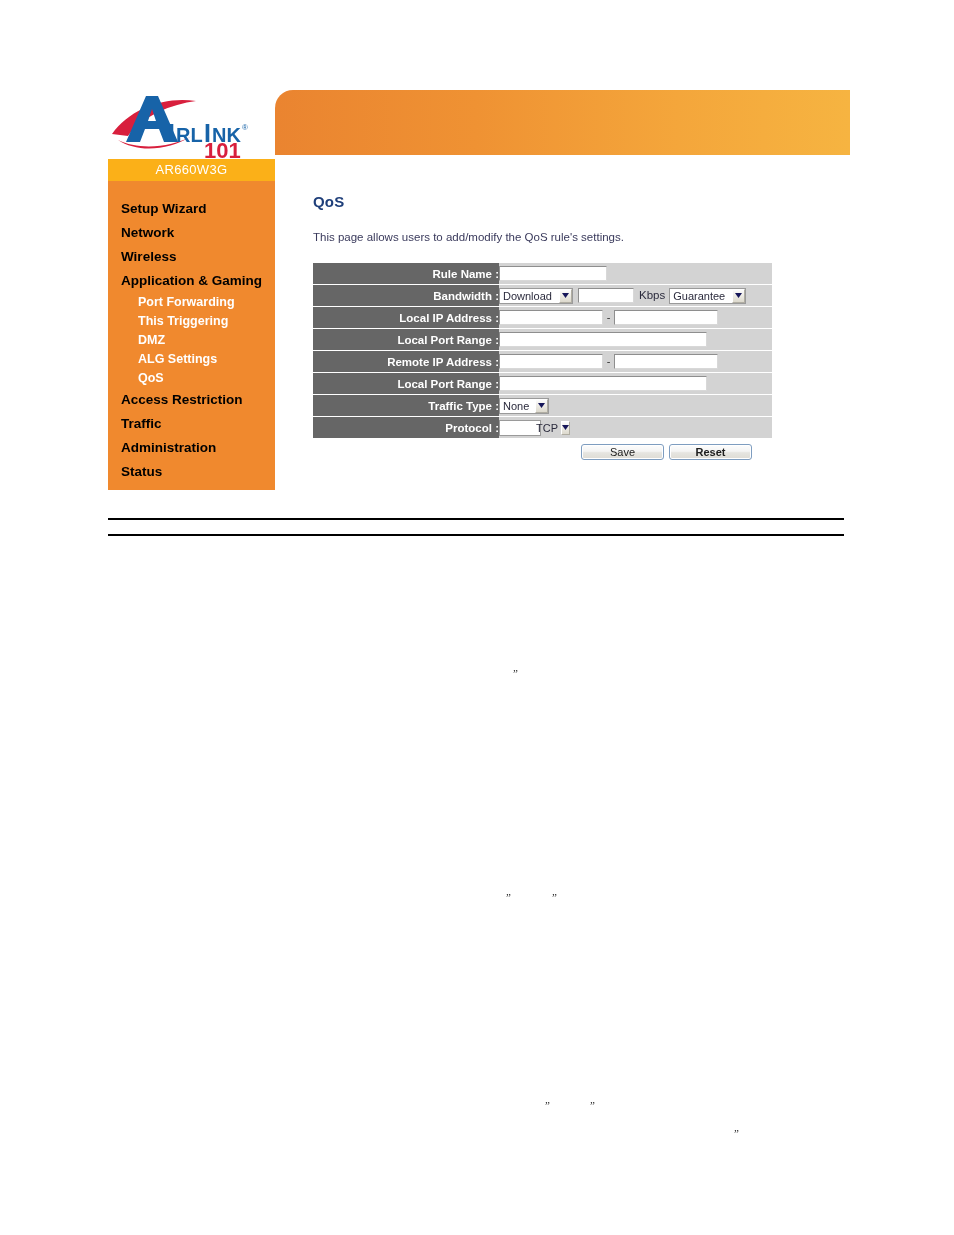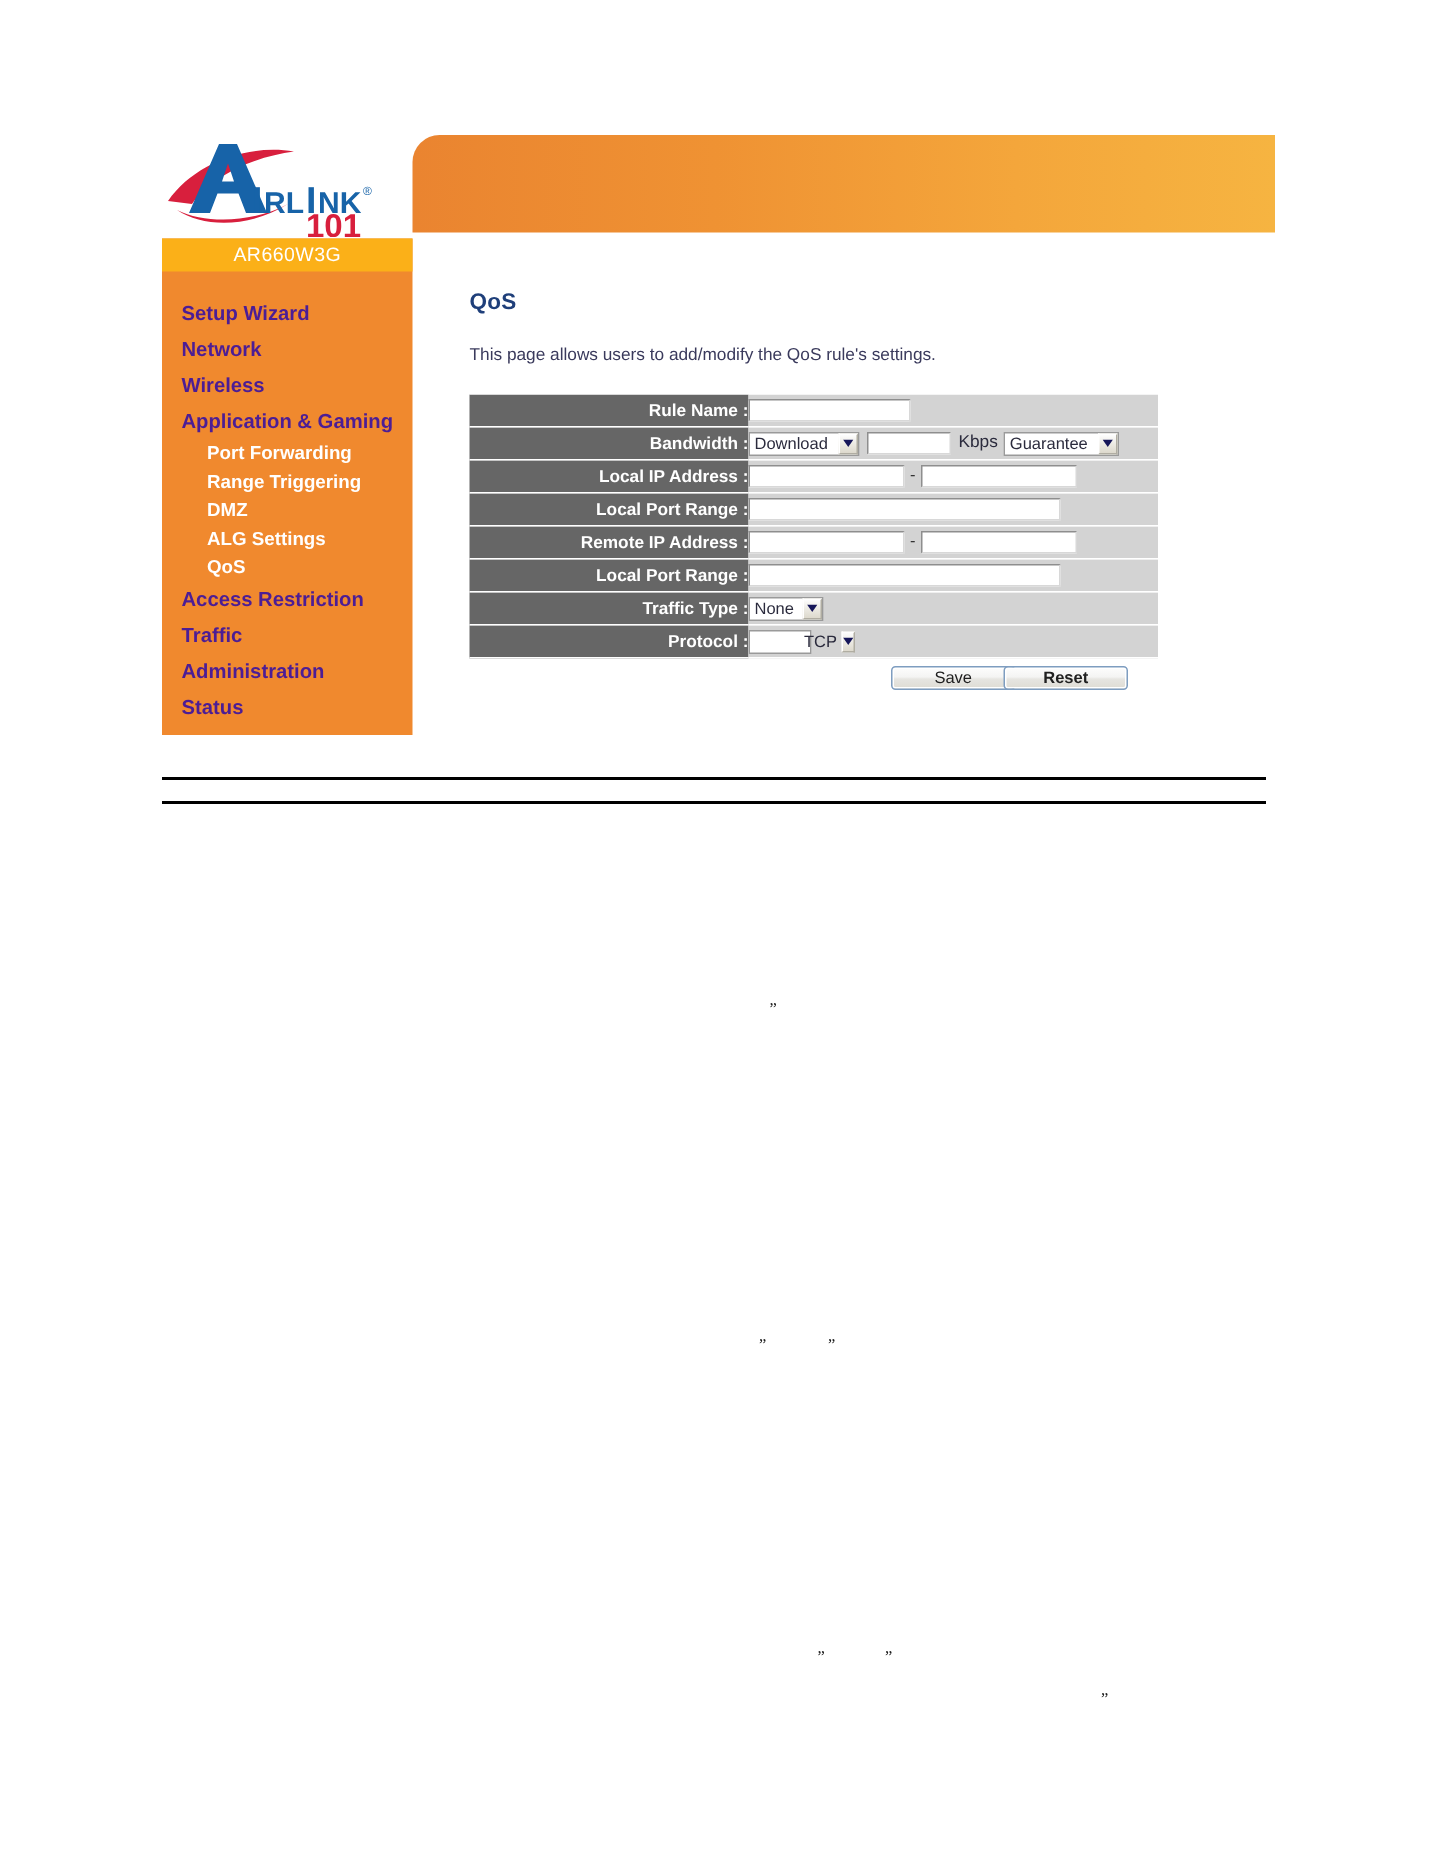--- a/index.html
+++ b/index.html
@@ -64,21 +64,21 @@
     font-size: 13px;
     font-weight: normal;
     letter-spacing: 0.3px;
   }
   .nav-list {
     margin: 0;
     padding: 16px 0 0 0;
     list-style: none;
   }
   .nav-top {
-    color: #4c1d95;
+    color: #000000;
     font-size: 13.5px;
     font-weight: bold;
     padding: 0 12px 0 13px;
     height: 24px;
     line-height: 24px;
     white-space: nowrap;
   }
   .nav-sub {
     color: #ffffff;
     font-size: 12.5px;
@@ -224,21 +224,21 @@
     border: 1px solid #7e9dc0;
     border-radius: 3px;
     background: linear-gradient(to bottom, #fdfdfd 0%, #f4f4f3 45%, #e6e5e1 55%, #dedcd4 100%);
     font-size: 11px;
     color: #202020;
     text-align: center;
     line-height: 14px;
     box-sizing: border-box;
     box-shadow: inset 0 0 0 1px #ffffff;
   }
-  #btn-save  { left: 281px; }
+  #btn-save  { left: 268px; }
   #btn-reset { left: 356px; font-weight: bold; }
 
   
   .doc-rule {
     position: absolute;
     left: 108px;
     width: 736px;
     background: #000000;
   }
   #rule-1 { top: 518px; height: 2px; }
@@ -279,21 +279,21 @@
   <div id="top-banner"></div>
 
   <div id="sidebar">
     <div id="sidebar-title">AR660W3G</div>
     <ul class="nav-list">
       <li class="nav-top">Setup Wizard</li>
       <li class="nav-top">Network</li>
       <li class="nav-top">Wireless</li>
       <li class="nav-top">Application &amp; Gaming</li>
       <li class="nav-sub">Port Forwarding</li>
-      <li class="nav-sub">Range Triggering</li>
+      <li class="nav-sub">This Triggering</li>
       <li class="nav-sub">DMZ</li>
       <li class="nav-sub">ALG Settings</li>
       <li class="nav-sub">QoS</li>
       <li class="nav-top">Access Restriction</li>
       <li class="nav-top">Traffic</li>
       <li class="nav-top">Administration</li>
       <li class="nav-top">Status</li>
     </ul>
   </div>
 

